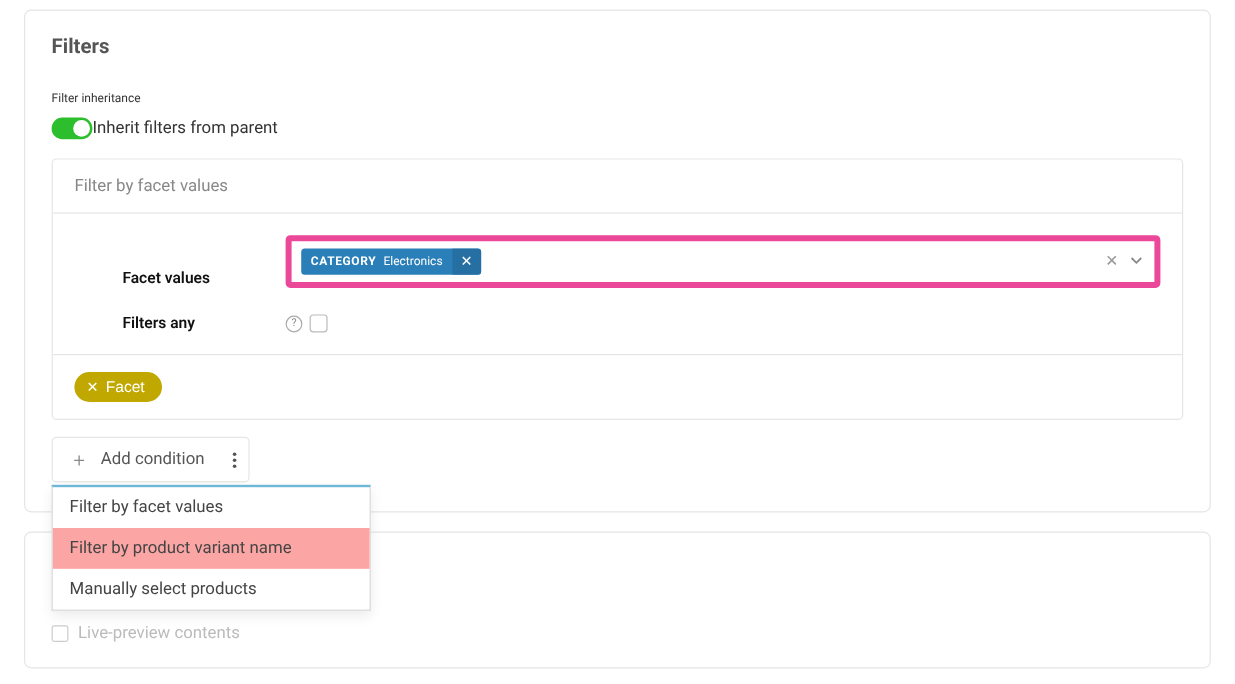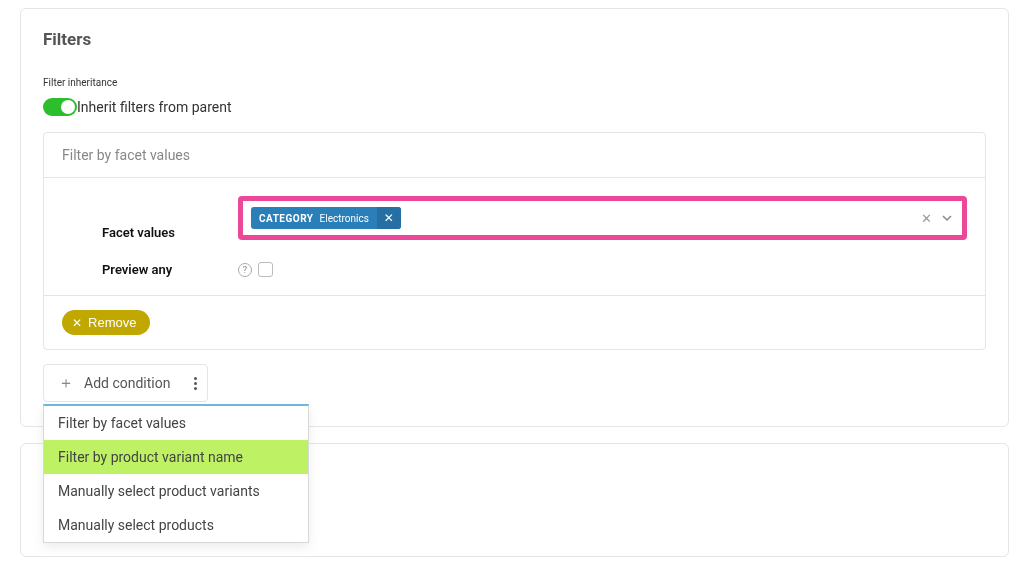--- a/index.html
+++ b/index.html
@@ -231,21 +231,21 @@
       box-shadow: 0 4px 10px rgba(0,0,0,0.08);
       z-index: 100;
     }
     .dropdown-item {
       padding: 9px 14px;
       font-size: 14px;
       color: #444;
       cursor: pointer;
     }
     .dropdown-item.hover {
-      background: #bef264;
+      background: #fca5a5;
     }
 
     .chevron-down-svg { width:10px; height:10px; }
   </style>
 </head>
 <body>
 
 <div class="card">
   <div class="card-title">Filters</div>
 
@@ -275,32 +275,32 @@
           <span class="chip-input-clear">✕</span>
           <span class="chip-input-chevron">
             <svg class="chevron-down-svg" viewBox="0 0 10 10">
                 <path d="M1 3 L5 7 L9 3" fill="none" stroke="#888" stroke-width="1.5"></path>
               </svg>
           </span>
         </div>
       </div>
 
       <div class="field-row contains-row">
-        <div class="field-label">Preview any</div>
+        <div class="field-label">Filters any</div>
         <div class="field-body">
           <span class="help-icon">?</span>
           <span class="checkbox-plain"></span>
         </div>
       </div>
     </div>
 
     <div class="filter-footer">
       <button class="remove-btn">
         <span class="x">✕</span>
-        <span>Remove</span>
+        <span>Facet</span>
       </button>
     </div>
   </div>
 
   <div class="add-condition-row">
     <div class="add-condition-btn">
       <span class="plus">＋</span>
       <span>Add condition</span>
     </div>
     <div class="kebab">
@@ -315,15 +315,14 @@
   <div class="card-title" style="margin-bottom:36px">Preview</div>
   <div class="preview-row">
     <span class="preview-checkbox"></span>
     <span>Live-preview contents</span>
   </div>
 </div>
 
 <div class="dropdown">
   <div class="dropdown-item">Filter by facet values</div>
   <div class="dropdown-item hover">Filter by product variant name</div>
-  <div class="dropdown-item">Manually select product variants</div>
   <div class="dropdown-item">Manually select products</div>
 </div>
 
 </body></html>

